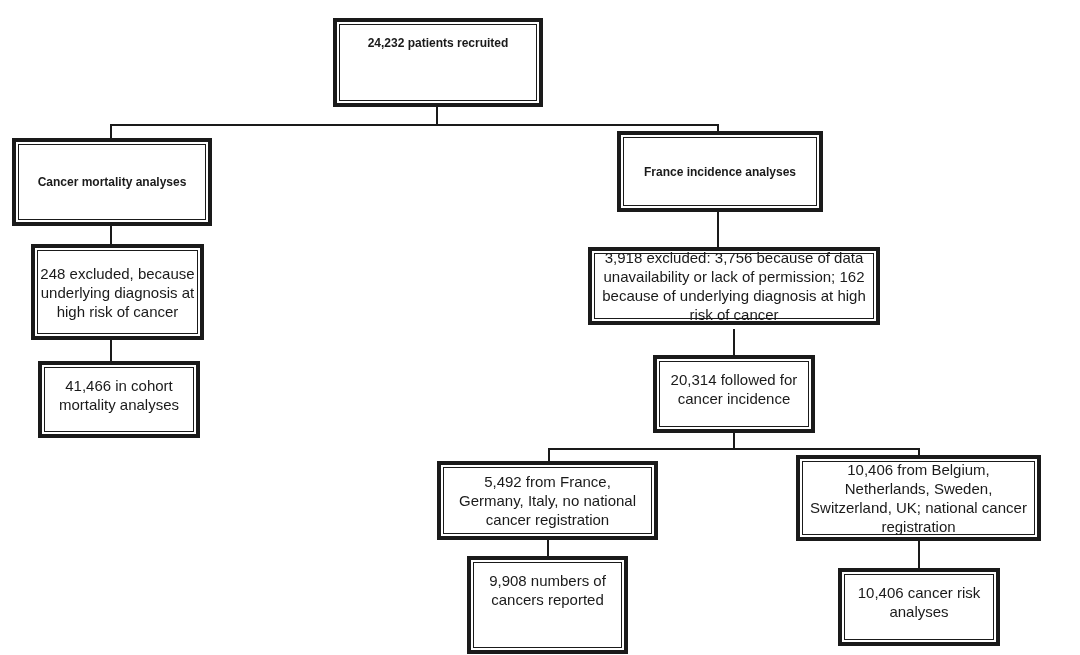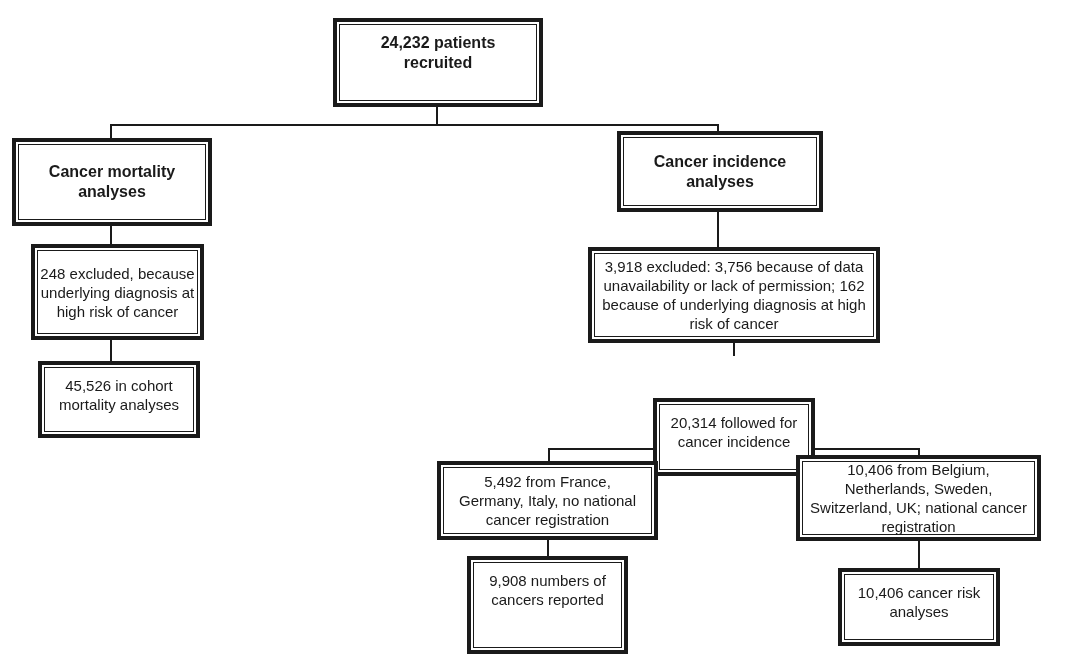--- a/index.html
+++ b/index.html
@@ -35,21 +35,21 @@
   .node .label {
     display: block;
     width: 100%;
     font-size: 15px;
     line-height: 19px;
     padding: 0 6px;
     box-sizing: border-box;
   }
   .node.bold .label {
     font-weight: bold;
-    font-size: 16px;
+    font-size: 12px;
     line-height: 20px;
   }
   .node.v-top .inner {
     align-items: flex-start;
   }
   .node.v-top .label {
     padding-top: 8px;
   }
   .line {
     position: absolute;
@@ -89,37 +89,37 @@
   </div>
 
   <div class="node" style="left:31px; top:244px; width:173px; height:96px;">
     <div class="inner">
         <span class="label" style="padding:0 2px;">248 excluded, because underlying diagnosis at high risk of cancer</span>
       </div>
   </div>
 
   <div class="node v-top" style="left:38px; top:361px; width:162px; height:77px;">
     <div class="inner">
-        <span class="label">45,526 in cohort mortality analyses</span>
+        <span class="label">41,466 in cohort mortality analyses</span>
       </div>
   </div>
 
   <div class="node bold" style="left:617px; top:131px; width:206px; height:81px;">
     <div class="inner">
-        <span class="label">Cancer incidence analyses</span>
+        <span class="label">France incidence analyses</span>
       </div>
   </div>
 
-  <div class="node" style="left:588px; top:247px; width:292px; height:96px;">
+  <div class="node" style="left:588px; top:247px; width:292px; height:78px;">
     <div class="inner">
         <span class="label" style="padding:0 1px;">3,918 excluded: 3,756 because of data unavailability or lack of permission; 162 because of underlying diagnosis at high risk of cancer</span>
       </div>
   </div>
 
-  <div class="node v-top" style="left:653px; top:355px; width:162px; height:78px;margin-top:43px;">
+  <div class="node v-top" style="left:653px; top:355px; width:162px; height:78px;">
     <div class="inner">
         <span class="label">20,314 followed for cancer incidence</span>
       </div>
   </div>
 
   <div class="node" style="left:437px; top:461px; width:221px; height:79px;">
     <div class="inner">
         <span class="label">5,492 from France, Germany, Italy, no national cancer registration</span>
       </div>
   </div>

